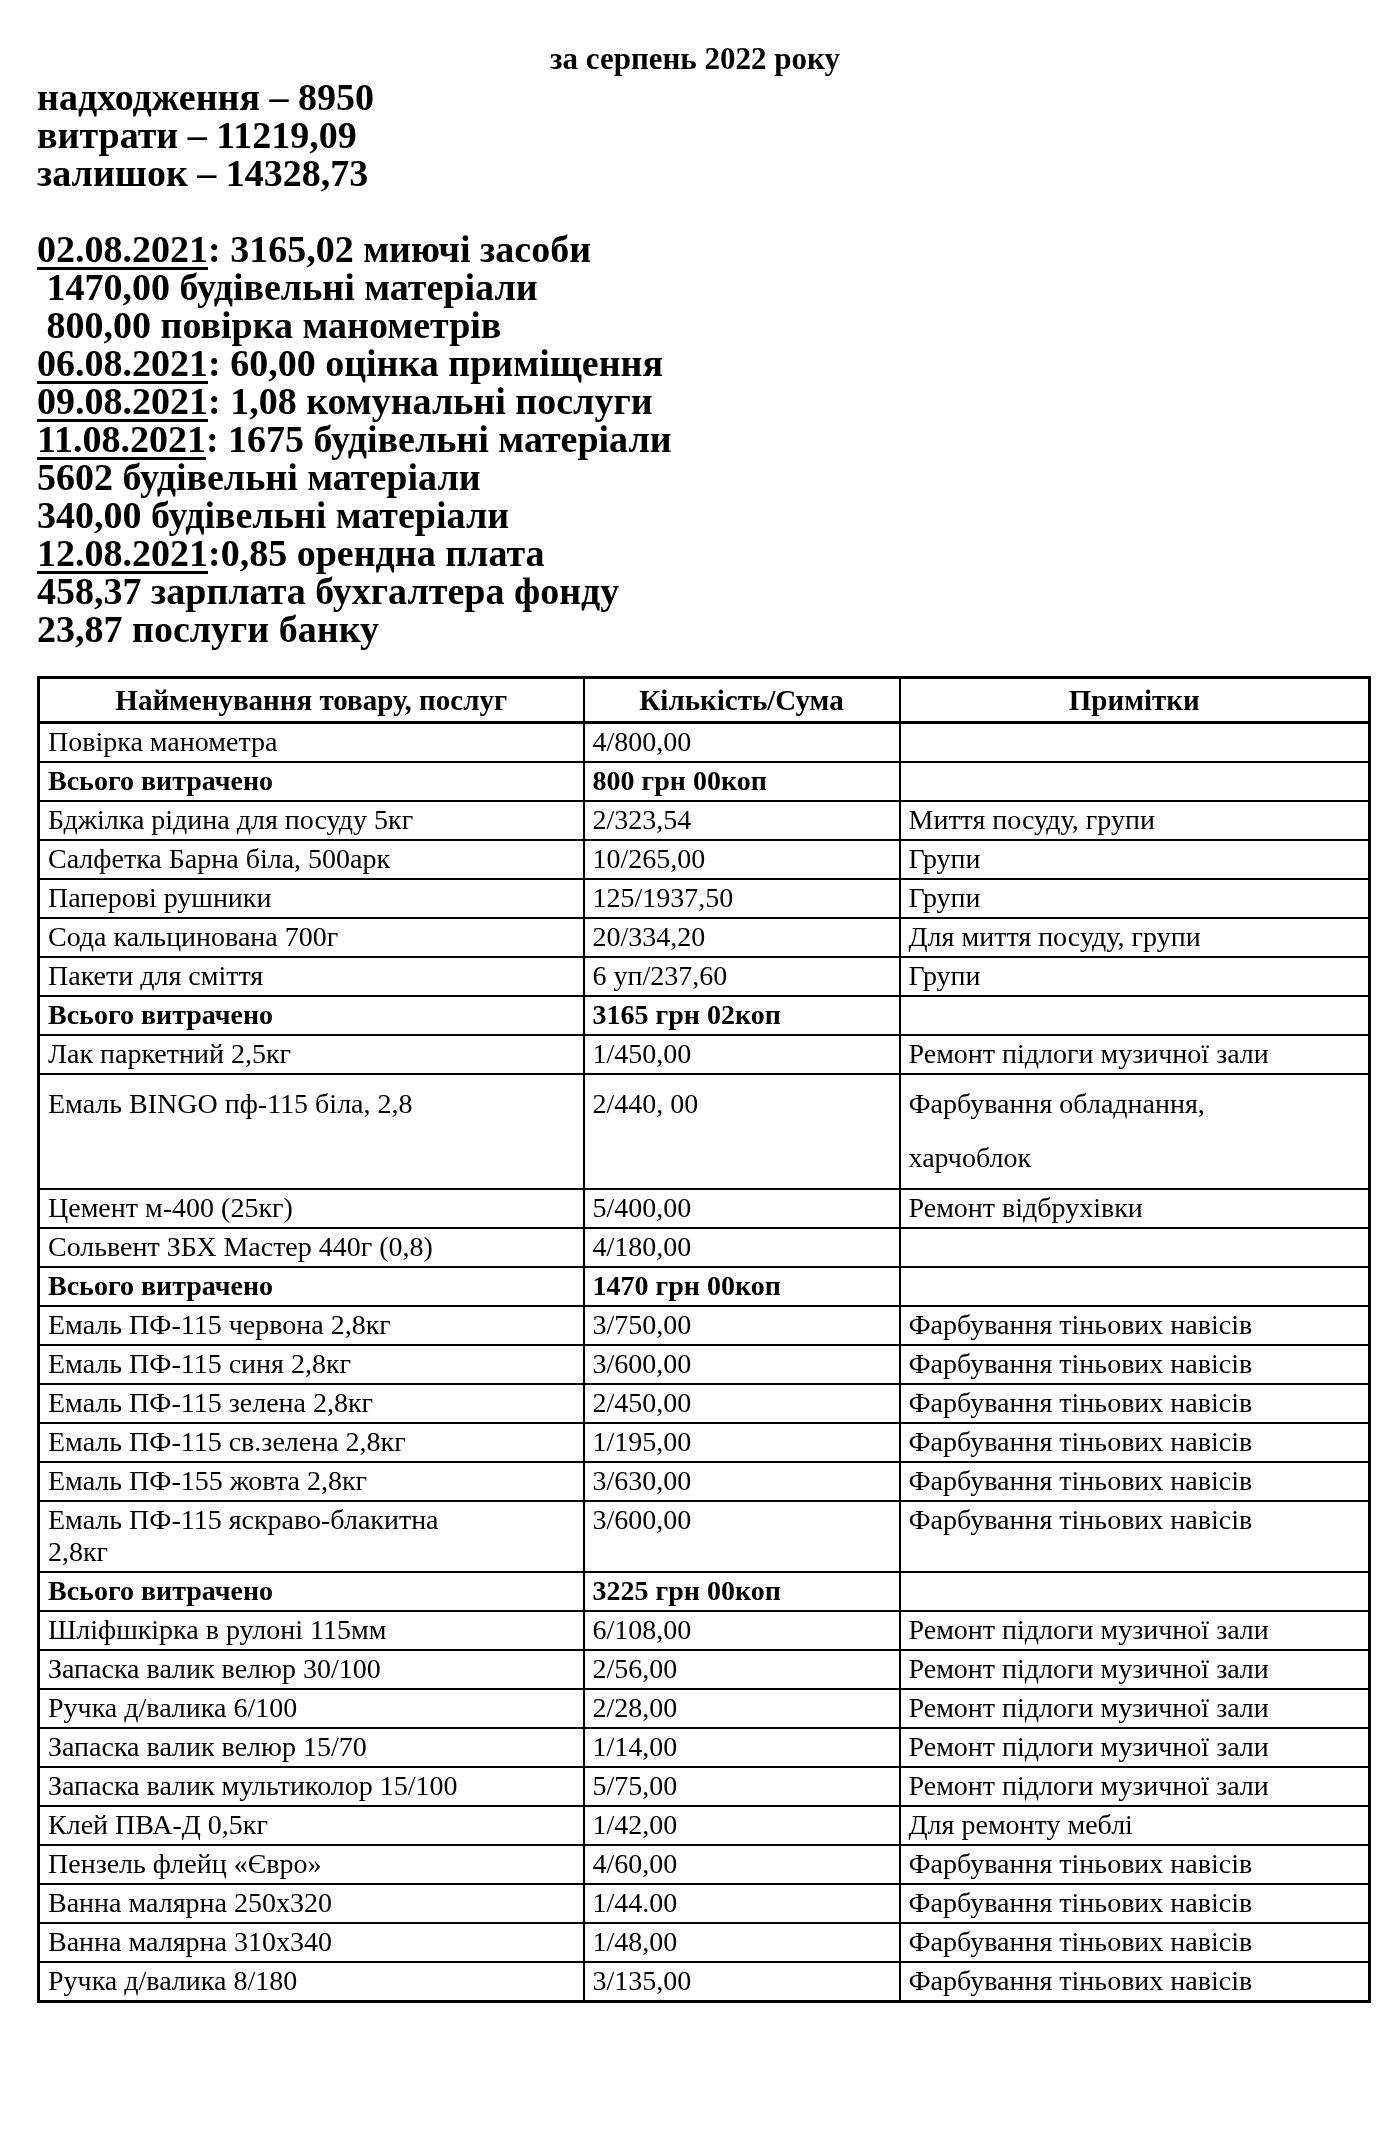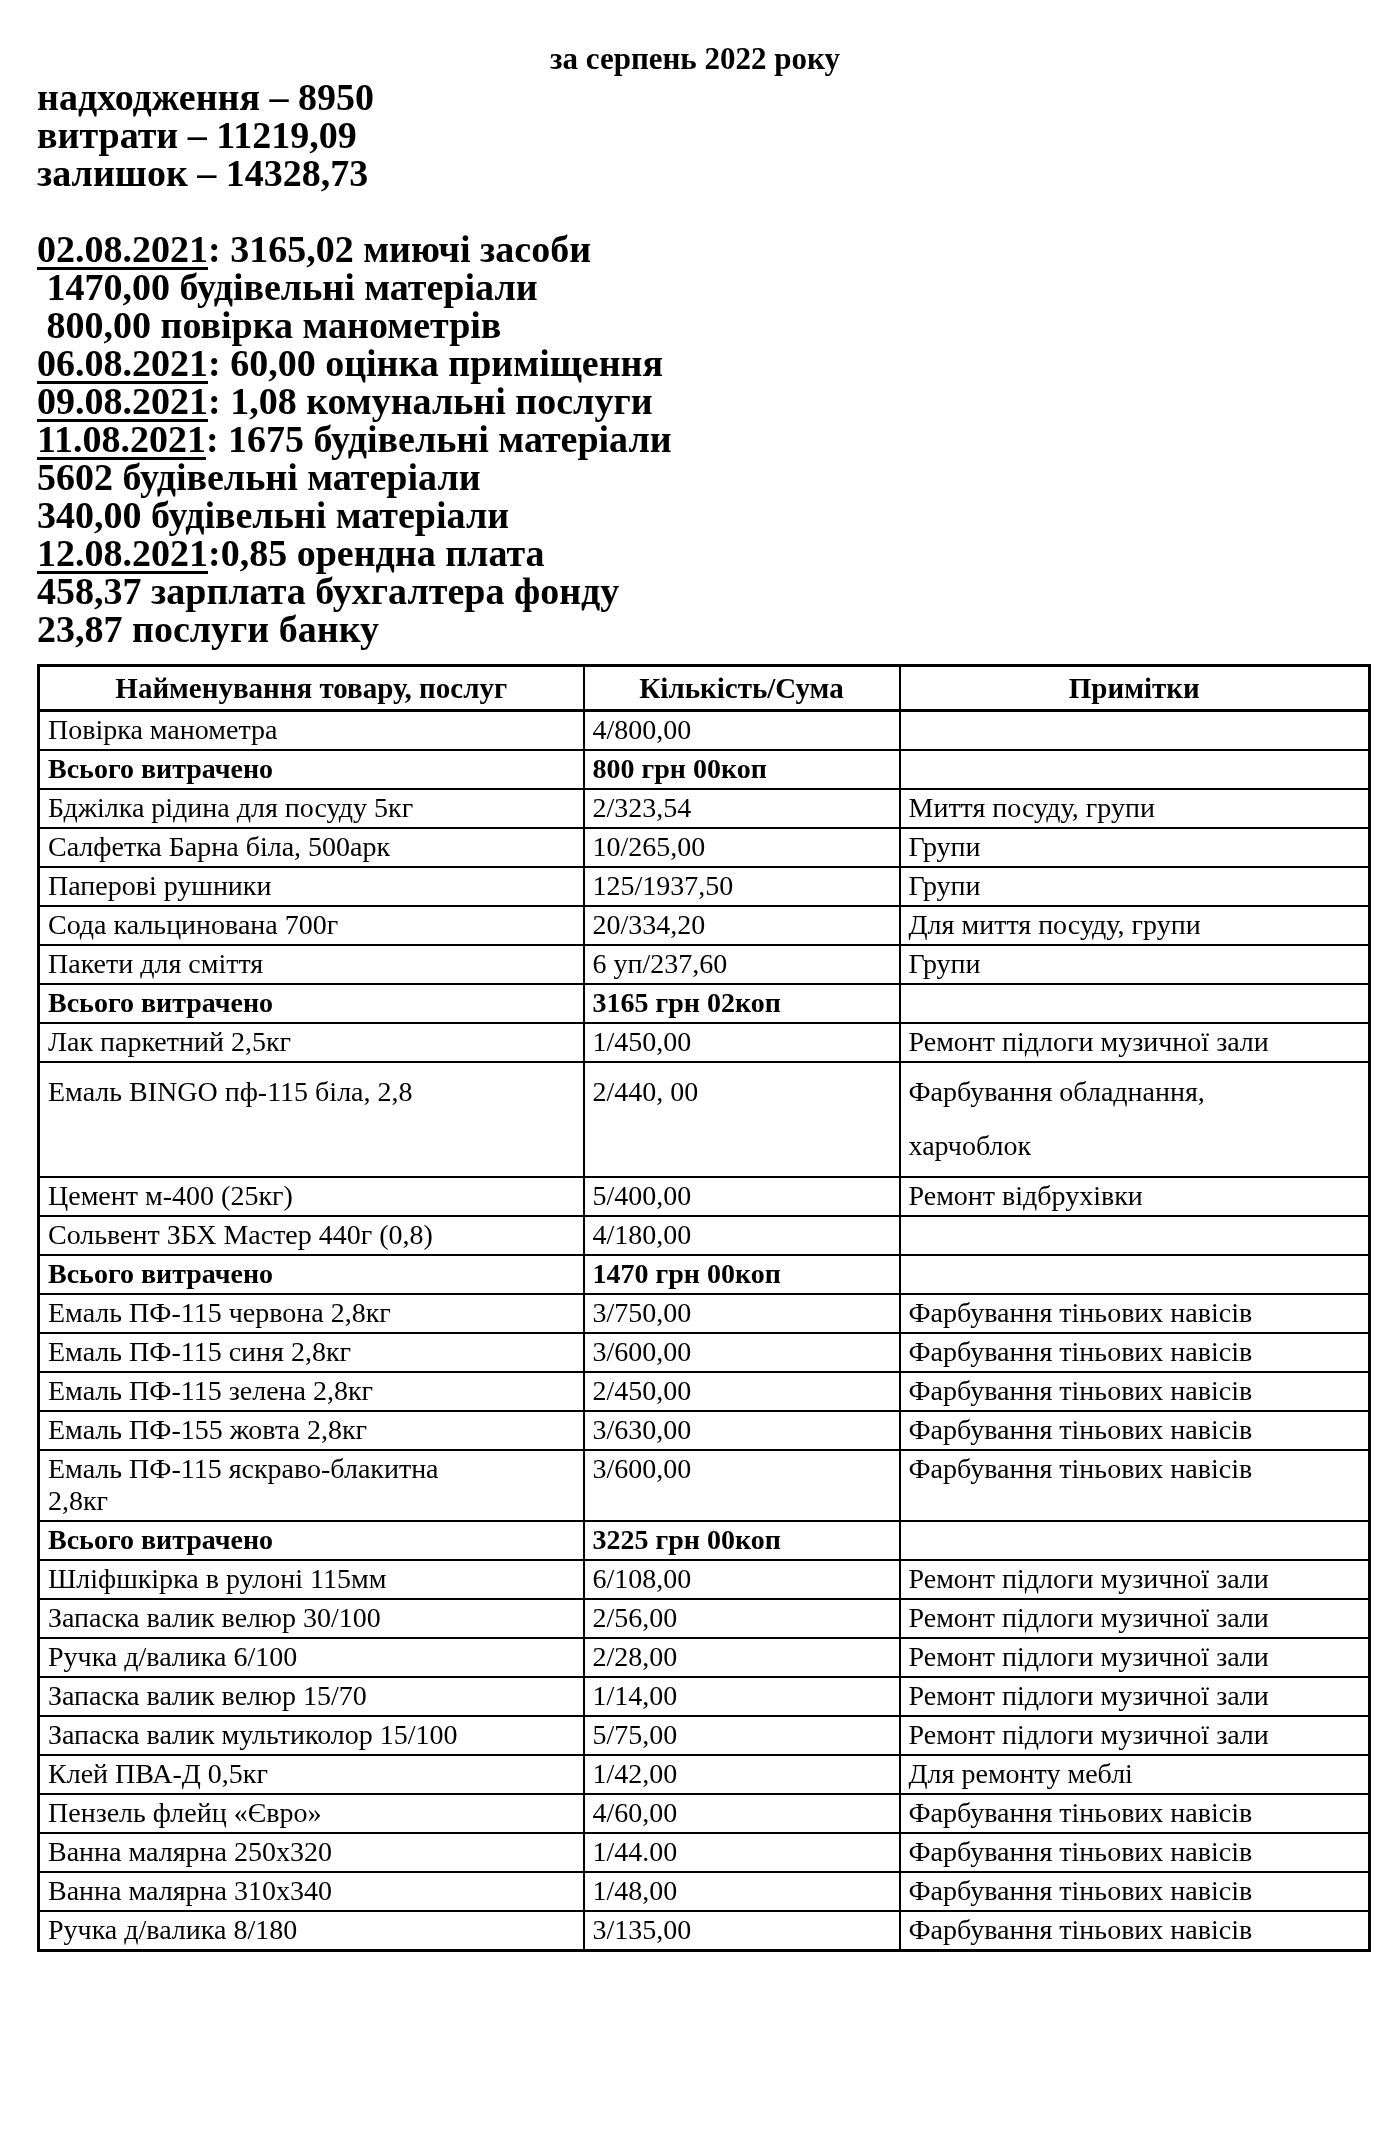--- a/index.html
+++ b/index.html
@@ -26,21 +26,21 @@
   .date {
     text-decoration: underline;
     text-decoration-thickness: 3px;
     text-underline-offset: 5px;
   }
   table.report-table {
     border-collapse: collapse;
     table-layout: fixed;
     width: 1331px;
     margin-left: 37px;
-    margin-top: 16px;
+    margin-top: 28px;
     border: 3px solid #000;
   }
   col.c1 { width: 545px; }
   col.c2 { width: 316px; }
   col.c3 { width: 470px; }
   th {
     font-size: 29px; font-weight: bold;
     text-align: center;
     padding: 3px 10px;
     border: 2px solid #000;
@@ -175,20 +175,25 @@
           <td>Емаль ПФ-115 синя 2,8кг</td>
           <td>3/600,00</td>
           <td>Фарбування тіньових навісів</td>
         </tr>
         <tr>
           <td>Емаль ПФ-115 зелена 2,8кг</td>
           <td>2/450,00</td>
           <td>Фарбування тіньових навісів</td>
         </tr>
         <tr>
+          <td>Емаль ПФ-115 св.зелена 2,8кг</td>
+          <td>1/195,00</td>
+          <td>Фарбування тіньових навісів</td>
+        </tr>
+        <tr>
           <td>Емаль ПФ-155 жовта 2,8кг</td>
           <td>3/630,00</td>
           <td>Фарбування тіньових навісів</td>
         </tr>
         <tr>
           <td>Емаль ПФ-115 яскраво-блакитна
 2,8кг</td>
           <td>3/600,00</td>
           <td>Фарбування тіньових навісів</td>
         </tr>

